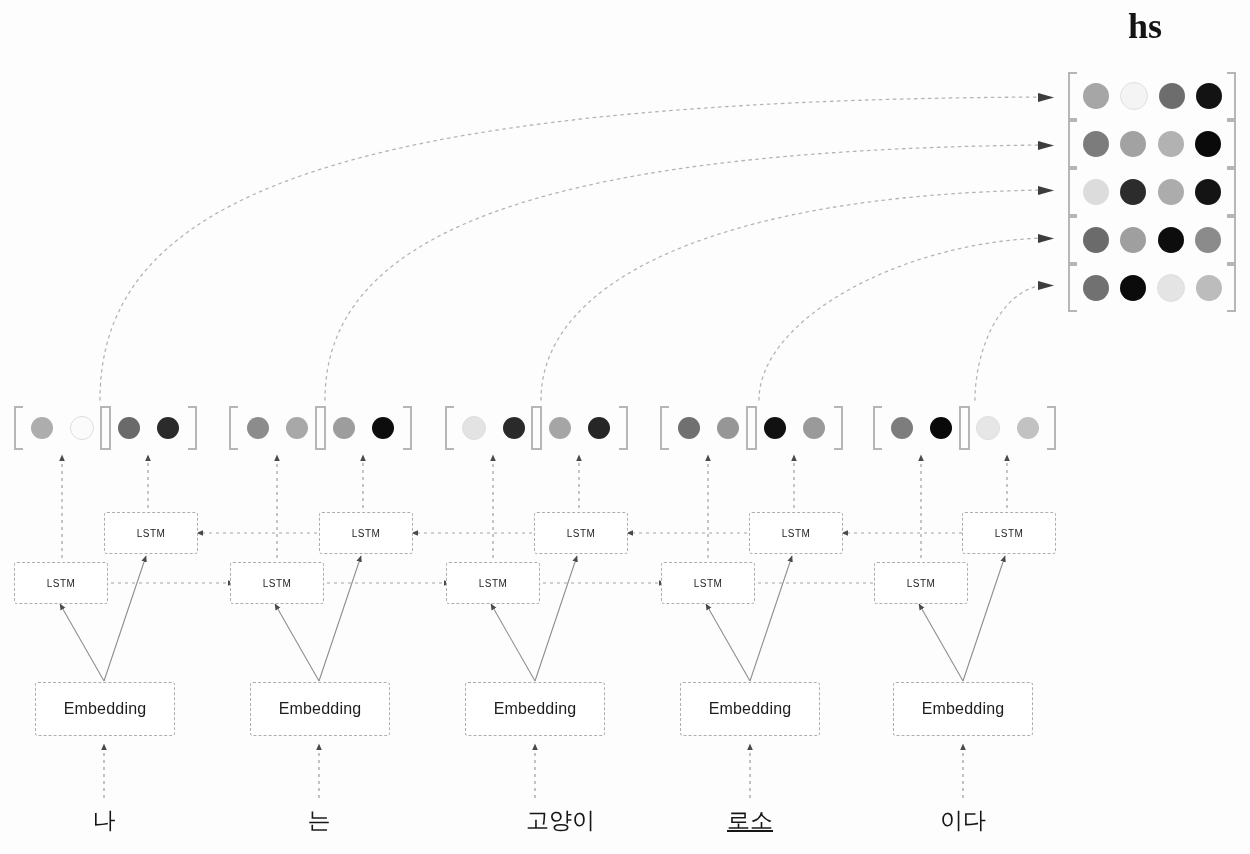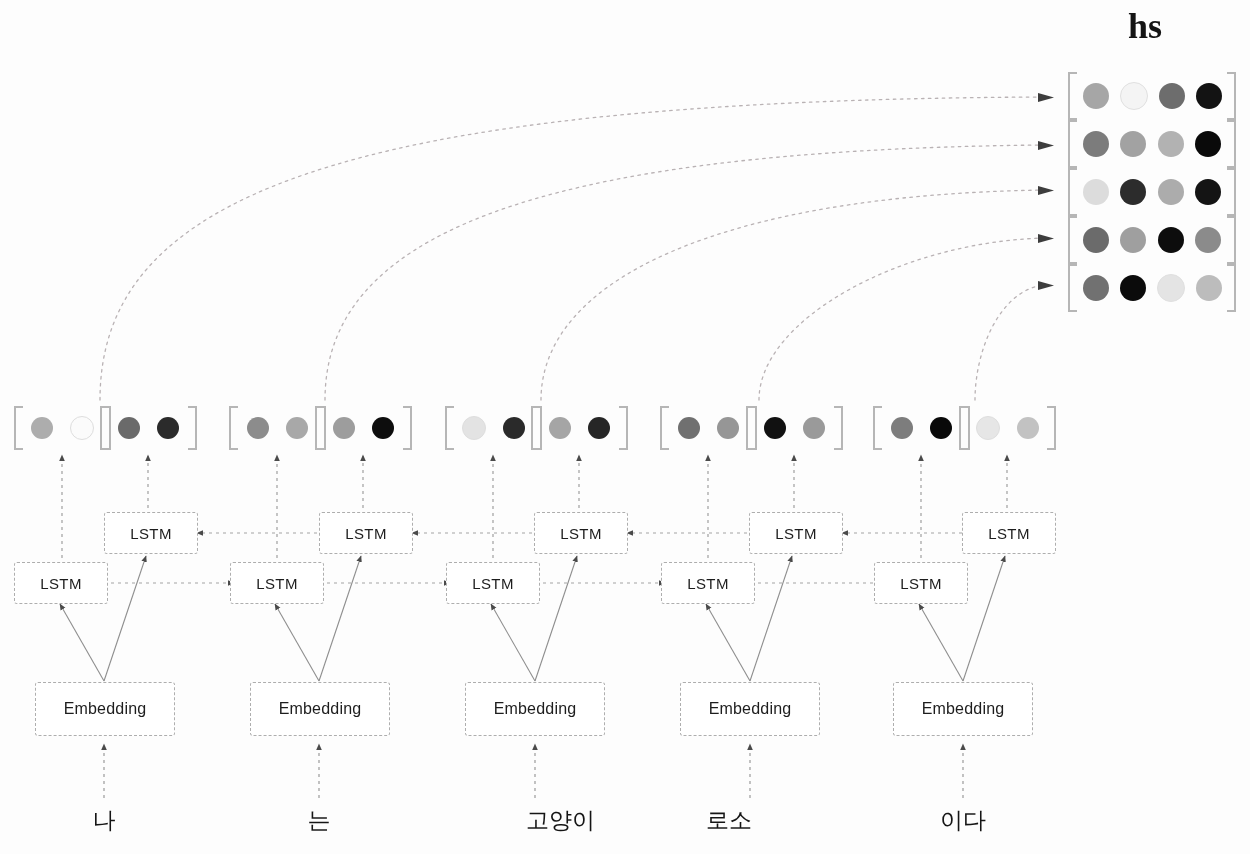--- a/index.html
+++ b/index.html
@@ -29,21 +29,21 @@
     position:absolute;
     box-sizing:border-box;
     border:1px dashed #aeaeae;
     background:#ffffff;
     display:flex;
     align-items:center;
     justify-content:center;
     color:#1d1d1d;
     border-radius:3px;
   }
-  .lstm-box{font-size:15px;letter-spacing:0.4px;}
+  .lstm-box{font-size:10px;letter-spacing:0.4px;}
   .emb-box{font-size:16px;letter-spacing:0.2px;}
 
   
   .vec{
     position:absolute;
     display:flex;
     align-items:center;
     justify-content:center;
   }
   .brk{
@@ -341,16 +341,16 @@
 
   <div class="node-box emb-box" style="left:35px;top:682px;width:140px;height:54px;">Embedding</div>
   <div class="node-box emb-box" style="left:250px;top:682px;width:140px;height:54px;">Embedding</div>
   <div class="node-box emb-box" style="left:465px;top:682px;width:140px;height:54px;">Embedding</div>
   <div class="node-box emb-box" style="left:680px;top:682px;width:140px;height:54px;">Embedding</div>
   <div class="node-box emb-box" style="left:893px;top:682px;width:140px;height:54px;">Embedding</div>
 
   <div class="word" style="left:44px;top:805px;width:120px;">나</div>
   <div class="word" style="left:259px;top:805px;width:120px;">는</div>
   <div class="word" style="left:475px;top:805px;width:120px;text-align:right;">고양이</div>
-  <div class="word" style="left:669px;top:805px;width:120px;">로소</div>
+  <div class="word" style="left:690px;top:805px;width:120px;text-decoration:underline;">로소</div>
   <div class="word" style="left:903px;top:805px;width:120px;">이다</div>
 
 </div>
 
 </body></html>

